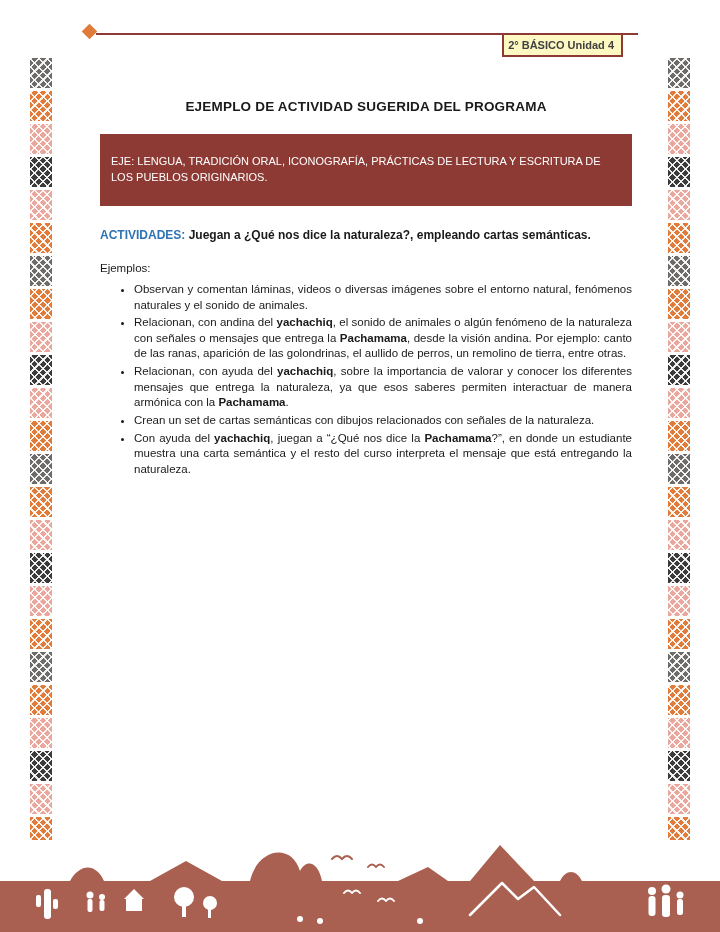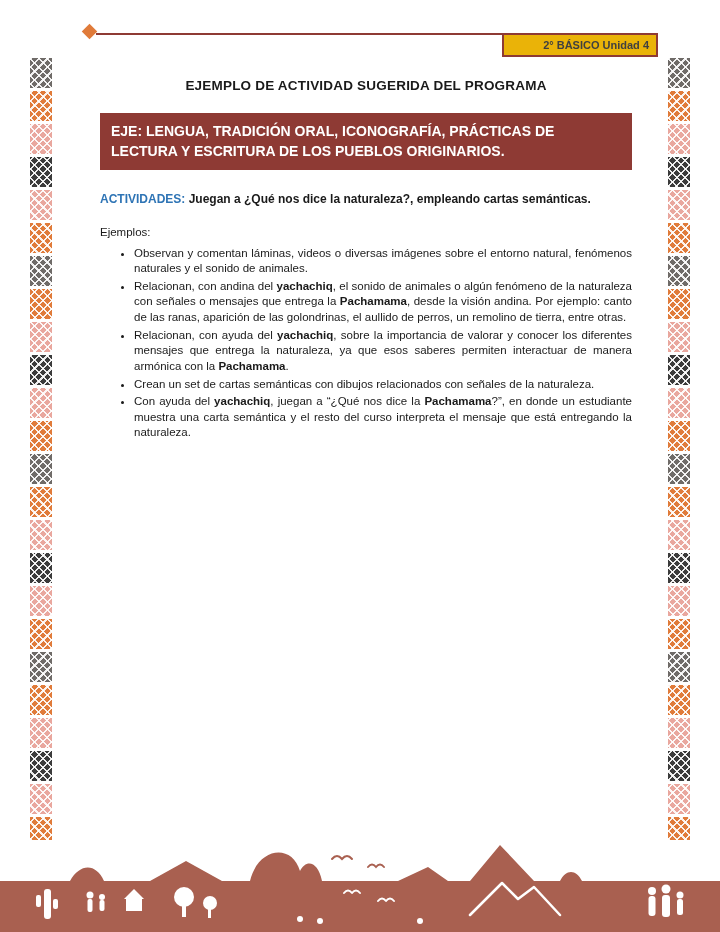--- a/index.html
+++ b/index.html
@@ -12,22 +12,22 @@
   
   .top-rule{
     position:absolute;left:96px;top:33px;width:542px;height:2px;
     background:var(--banner-maroon,#8e3a34);
   }
   .corner-mark{
     position:absolute;left:84px;top:26px;width:11px;height:11px;
     background:var(--pattern-orange,#e07b3a);transform:rotate(45deg);
   }
   .badge{
-    position:absolute;top:33px;left:502px;width:156px;height:24px;
-    border:2px solid var(--banner-maroon,#8e3a34);box-sizing:border-box;background:#eab308;
+    position:absolute;top:33px;left:502px;width:121px;height:24px;
+    border:2px solid var(--banner-maroon,#8e3a34);box-sizing:border-box;background:#fef9c3;
     display:flex;align-items:center;justify-content:flex-end;padding-right:7px;
     font-size:11px;font-weight:bold;color:#404040;
   }
 
   
   .strip{
     position:absolute;top:58px;bottom:92px;width:22px;
     background:
       repeating-linear-gradient(45deg, rgba(255,255,255,.9) 0 1.5px, transparent 1.5px 6px),
       repeating-linear-gradient(135deg, rgba(255,255,255,.9) 0 1.5px, transparent 1.5px 6px),
@@ -36,25 +36,25 @@
         var(--pattern-orange,#e07b3a) 33px 63px, #ffffff 63px 66px,
         var(--pattern-pink,#e9a79e) 66px 96px, #ffffff 96px 99px,
         var(--pattern-black,#3b3b3b) 99px 129px, #ffffff 129px 132px,
         var(--pattern-pink,#e9a79e) 132px 162px, #ffffff 162px 165px,
         var(--pattern-orange,#e07b3a) 165px 195px, #ffffff 195px 198px);
   }
   .strip.left{left:30px;}
   .strip.right{right:30px;}
 
   
-  .content{position:absolute;left:100px;top:78px;width:532px;}
+  .content{position:absolute;left:100px;top:99px;width:532px;}
   .title{font-size:13.5px;font-weight:bold;text-align:center;margin:0 0 20px 0;letter-spacing:.2px;}
   .eje-banner{
-    background:var(--banner-maroon,#8e3a34);color:#ffffff;font-weight:bold;
-    font-size:14px;line-height:1.45;padding:8px 11px;
+    background:var(--banner-maroon,#8e3a34);color:#ffffff;font-weight:normal;
+    font-size:11px;line-height:1.45;padding:20px 11px;
   }
   .context{color:var(--heading-blue,#2e74b5);font-weight:bold;font-size:12.5px;margin:46px 0 0 0;}
   .activities{margin:22px 0 0 0;font-size:12px;font-weight:bold;}
   .activities .label{color:var(--heading-blue,#2e74b5);}
   .examples-label{margin:20px 0 0 0;font-weight:normal;font-size:11.5px;}
   ul.bullets{margin:8px 0 0 0;padding-left:34px;font-size:11.5px;line-height:1.36;}
   ul.bullets li{text-align:justify;margin-bottom:2px;}
 
   
   .footer-wrap{position:absolute;left:0;bottom:0;width:720px;height:95px;}

